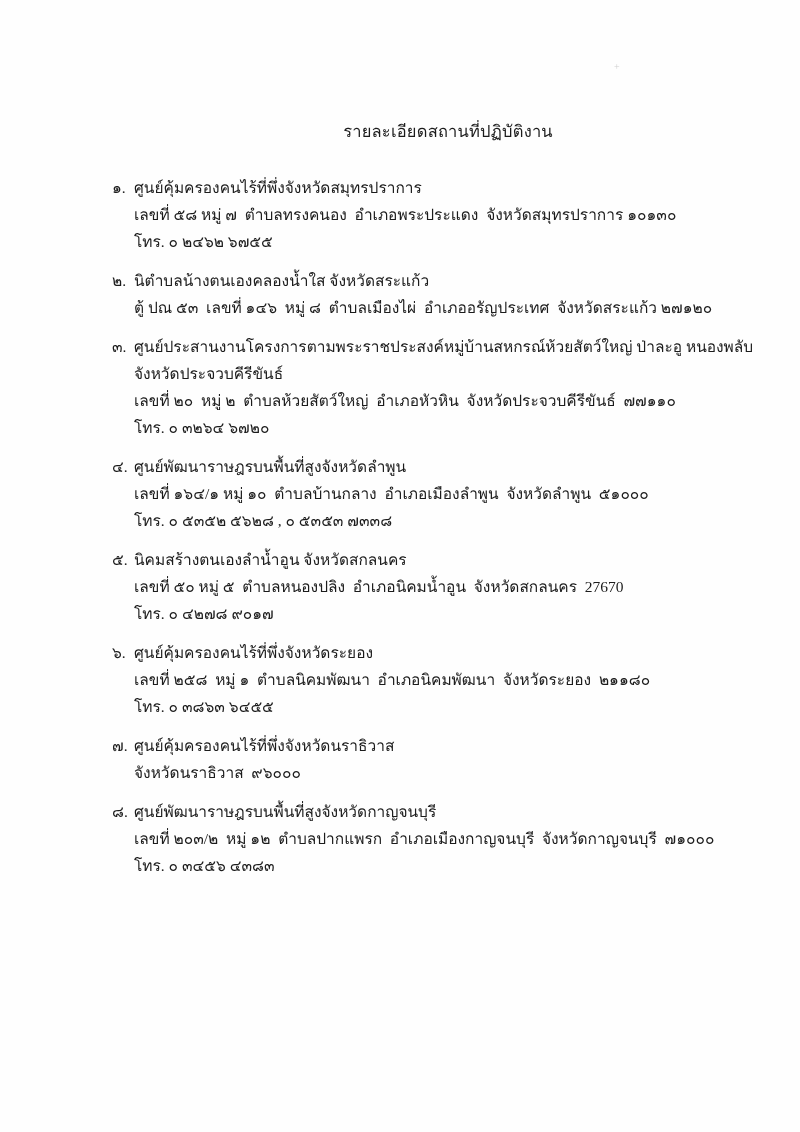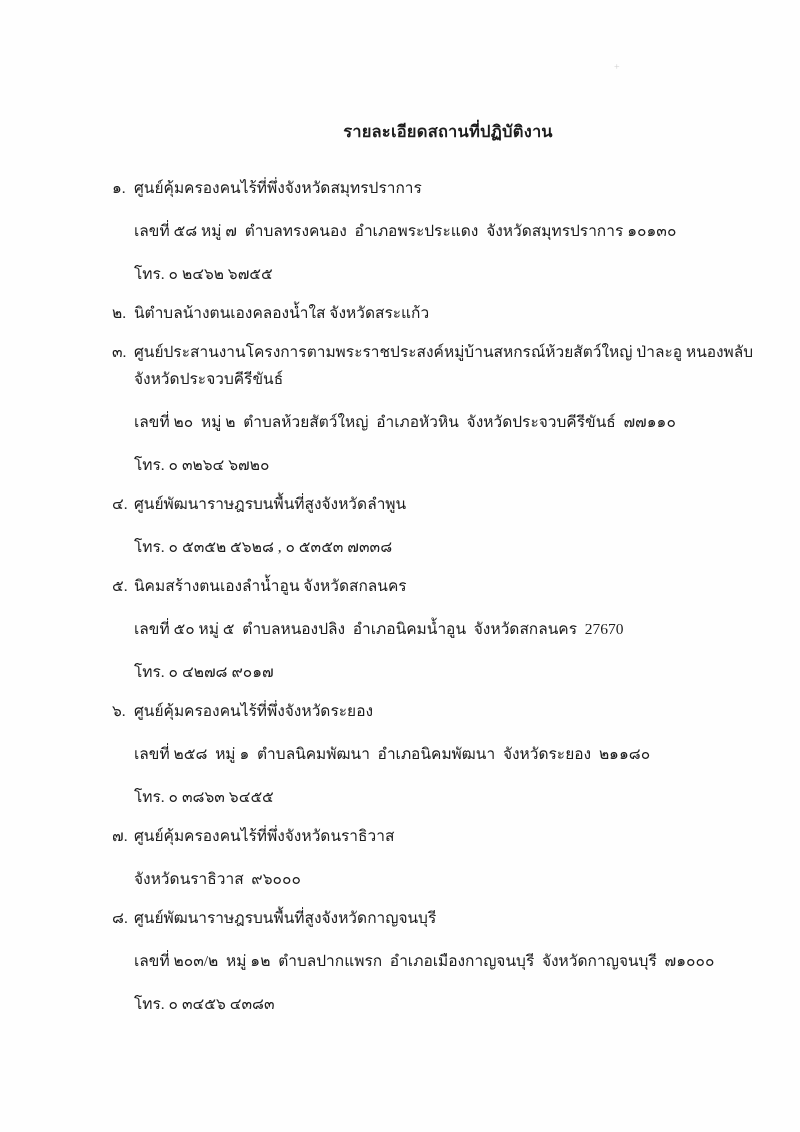--- a/index.html
+++ b/index.html
@@ -11,34 +11,33 @@
     background: #fefefe;
     color: #1c1c1c;
     font-family: "Liberation Serif", "DejaVu Serif", serif;
     font-size: 15.5px;
     overflow: hidden;
   }
   .doc { padding: 118px 30px 0 112px; }
   .doc-title {
     text-align: center;
     font-size: 16.5px;
-    font-weight: 700;
+    font-weight: 400;
     margin: 0 0 30px 0;
     padding-left: 14px;
     letter-spacing: 0.2px;
   }
   .item { margin-bottom: 12px; }
   .item-heading { display: flex; line-height: 27px; }
   .item-num { flex: none; width: 22px; }
   .item-name { flex: 1; font-family: Liberation Serif, serif; }
   .item-line {
     padding-left: 22px;
     line-height: 27px;
     white-space: pre-wrap;
-    margin-top: 16px;
   }
   .scan-speck {
     position: absolute;
     left: 614px;
     top: 62px;
     color: #cfcfcf;
     font-size: 10px;
     line-height: 10px;
     user-select: none;
   }
@@ -59,36 +58,38 @@
       </div>
       <div class="item-line">เลขที่ ๕๘ หมู่ ๗  ตำบลทรงคนอง  อำเภอพระประแดง  จังหวัดสมุทรปราการ ๑๐๑๓๐</div>
       <div class="item-line">โทร. ๐ ๒๔๖๒ ๖๗๕๕</div>
     </div>
 
     <div class="item">
       <div class="item-heading">
         <span class="item-num">๒.</span>
         <span class="item-name">นิตำบลน้างตนเองคลองน้ำใส จังหวัดสระแก้ว</span>
       </div>
+      <div class="item-line">ตู้ ปณ ๕๓  เลขที่ ๑๔๖  หมู่ ๘  ตำบลเมืองไผ่  อำเภออรัญประเทศ  จังหวัดสระแก้ว ๒๗๑๒๐</div>
     </div>
 
     <div class="item">
       <div class="item-heading">
         <span class="item-num">๓.</span>
         <span class="item-name">ศูนย์ประสานงานโครงการตามพระราชประสงค์หมู่บ้านสหกรณ์ห้วยสัตว์ใหญ่ ป่าละอู หนองพลับ จังหวัดประจวบคีรีขันธ์</span>
       </div>
       <div class="item-line">เลขที่ ๒๐  หมู่ ๒  ตำบลห้วยสัตว์ใหญ่  อำเภอหัวหิน  จังหวัดประจวบคีรีขันธ์  ๗๗๑๑๐</div>
       <div class="item-line">โทร. ๐ ๓๒๖๔ ๖๗๒๐</div>
     </div>
 
     <div class="item">
       <div class="item-heading">
         <span class="item-num">๔.</span>
         <span class="item-name">ศูนย์พัฒนาราษฎรบนพื้นที่สูงจังหวัดลำพูน</span>
       </div>
+      <div class="item-line">เลขที่ ๑๖๔/๑ หมู่ ๑๐  ตำบลบ้านกลาง  อำเภอเมืองลำพูน  จังหวัดลำพูน  ๕๑๐๐๐</div>
       <div class="item-line">โทร. ๐ ๕๓๕๒ ๕๖๒๘ , ๐ ๕๓๕๓ ๗๓๓๘</div>
     </div>
 
     <div class="item">
       <div class="item-heading">
         <span class="item-num">๕.</span>
         <span class="item-name">นิคมสร้างตนเองลำน้ำอูน จังหวัดสกลนคร</span>
       </div>
       <div class="item-line">เลขที่ ๕๐ หมู่ ๕  ตำบลหนองปลิง  อำเภอนิคมน้ำอูน  จังหวัดสกลนคร  27670</div>
       <div class="item-line">โทร. ๐ ๔๒๗๘ ๙๐๑๗</div>

